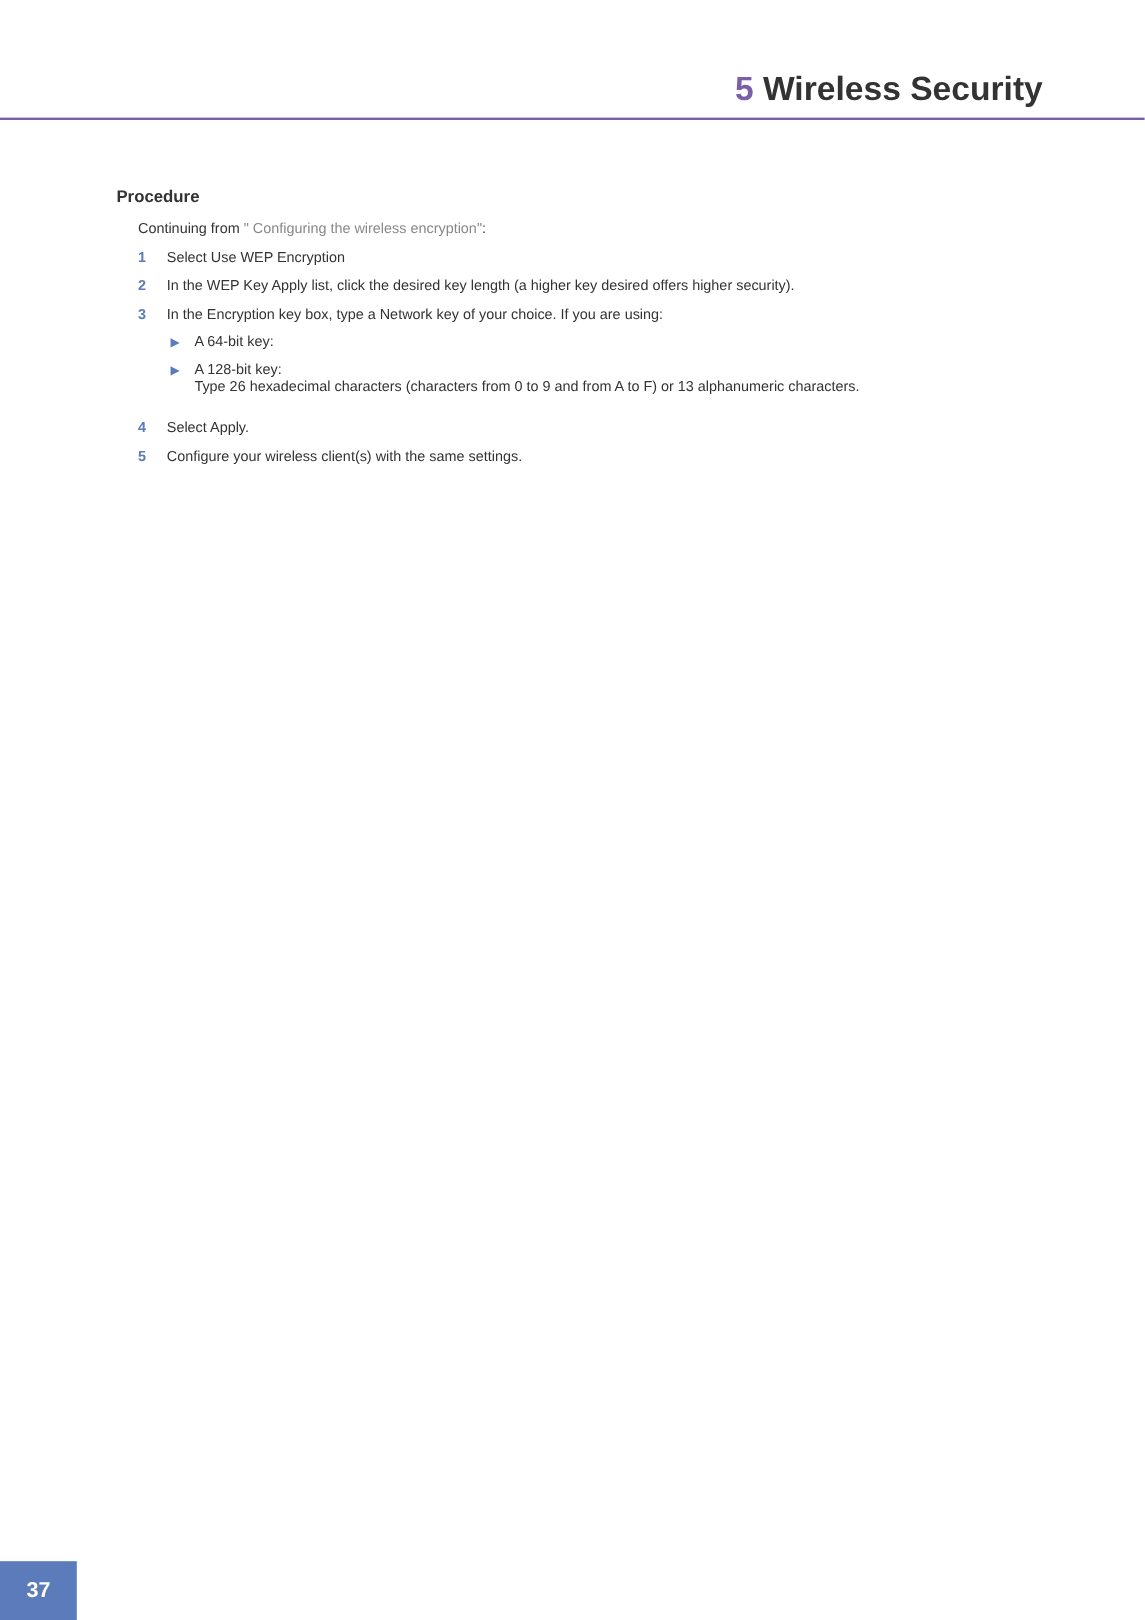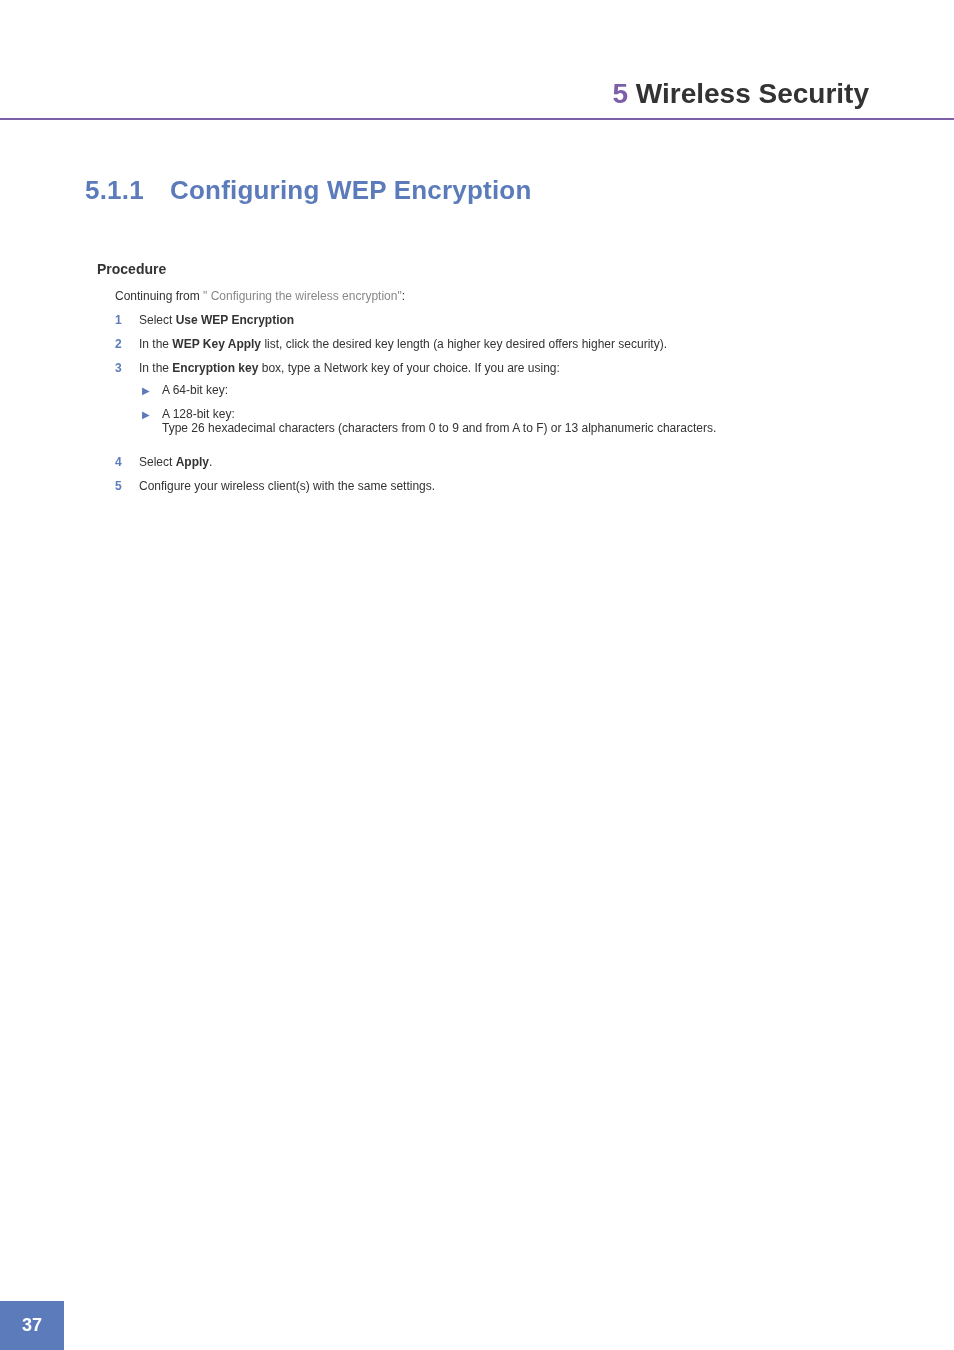--- a/index.html
+++ b/index.html
@@ -10,21 +10,21 @@
     
     body {
       font-family: Arial, Helvetica, sans-serif;
       width: 954px;
       height: 1350px;
       background: white;
       position: relative;
     }
     
     .header {
-      padding: 78px 85px 8px 85px;
+      padding: 58px 85px 8px 85px;
       border-bottom: 2px solid #7b5fa8;
       text-align: right;
     }
     
     .chapter-number {
       color: #7b5fa8;
       font-size: 28px;
       font-weight: bold;
       display: inline;
     }
@@ -120,21 +120,21 @@
       flex-shrink: 0;
       font-size: 10px;
       padding-top: 2px;
     }
     
     .bullet-content {
       flex: 1;
     }
     
     .bold {
-      font-weight: bold;
+      font-weight: normal;
     }
     
     .footer {
       position: absolute;
       bottom: 0;
       left: 0;
       right: 0;
       display: flex;
       justify-content: space-between;
       align-items: flex-end;
@@ -156,23 +156,20 @@
     }
   </style>
 </head>
 <body>
 
 <div class="header">
   <span class="chapter-number">5</span><span class="chapter-title"> Wireless Security</span>
 </div>
 
 <div class="content">
-  <h1 class="section-heading">
-    <span class="section-number">5.1.1</span><span>Configuring WEP Encryption</span>
-  </h1>
 
   <h2 class="subsection-heading">Procedure</h2>
 
   <div class="indented-block">
     <p class="intro-text">
       <span>Continuing from </span><span class="link-text">" Configuring the wireless encryption"</span><span>:</span>
     </p>
 
     <ol class="numbered-list">
       <li class="numbered-item">

